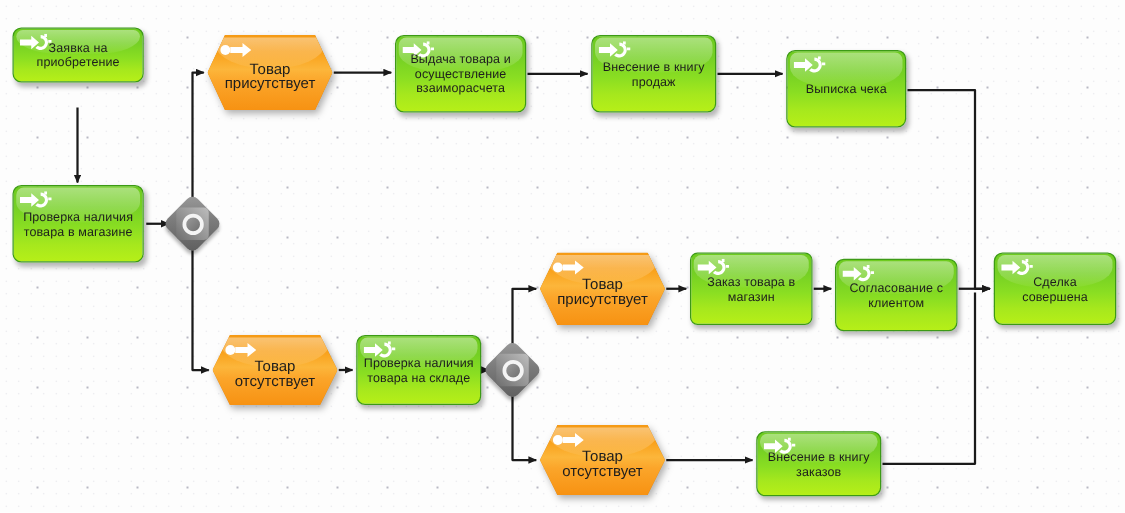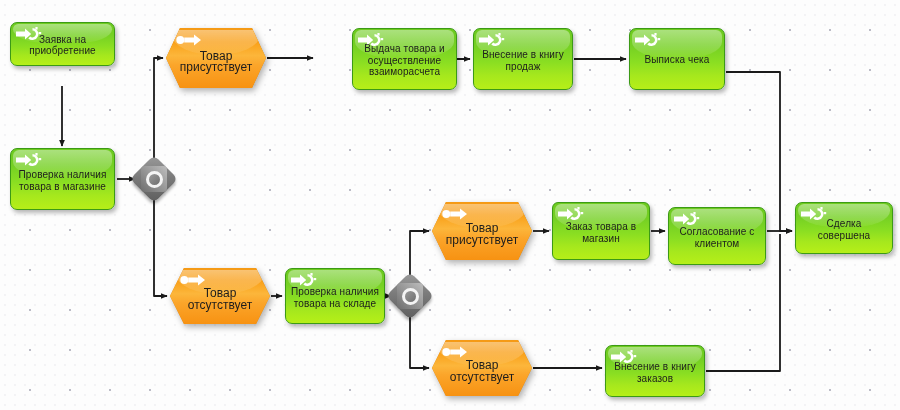--- a/index.html
+++ b/index.html
@@ -215,21 +215,21 @@
         <div class="hexbody">
           <div class="gloss"></div>
         </div>
         <span class="node-icon"><svg viewBox="0 0 26 14" width="26" height="14">
             <circle cx="4.3" cy="7" r="4.0" fill="#ffffff"></circle>
             <path d="M8.2,4.6 L18,4.6 L18,1.4 L25,7 L18,12.6 L18,9.4 L8.2,9.4 Z" fill="#ffffff"></path>
           </svg></span>
         <div class="label">Товар
 присутствует</div>
       </div>
-      <div class="node task" style="left: 316px; top: 28px; width: 105px; height: 62px; margin-left: 36px;">
+      <div class="node task" style="left: 316px; top: 28px; width: 105px; height: 62px;">
         <div class="gloss"></div>
         <span class="node-icon"><svg viewBox="0 0 26 14" width="26" height="14">
             <path d="M0,4.6 L9,4.6 L9,1.6 L15.2,7 L9,12.4 L9,9.4 L0,9.4 Z" fill="#ffffff"></path>
             <path d="M16.5,1.0 a6,6 0 1 1 -4.2,10.4 l1.9,-1.9 a3.4,3.4 0 1 0 2.3,-5.9 Z" fill="#ffffff"></path>
             <rect x="19.4" y="0" width="2.2" height="2.6" fill="#ffffff"></rect>
             <rect x="22.6" y="5.0" width="2.6" height="2.2" fill="#ffffff"></rect>
           </svg></span>
         <div class="label">Выдача товара и
 осуществление
 взаиморасчета</div>
@@ -238,21 +238,21 @@
         <div class="gloss"></div>
         <span class="node-icon"><svg viewBox="0 0 26 14" width="26" height="14">
             <path d="M0,4.6 L9,4.6 L9,1.6 L15.2,7 L9,12.4 L9,9.4 L0,9.4 Z" fill="#ffffff"></path>
             <path d="M16.5,1.0 a6,6 0 1 1 -4.2,10.4 l1.9,-1.9 a3.4,3.4 0 1 0 2.3,-5.9 Z" fill="#ffffff"></path>
             <rect x="19.4" y="0" width="2.2" height="2.6" fill="#ffffff"></rect>
             <rect x="22.6" y="5.0" width="2.6" height="2.2" fill="#ffffff"></rect>
           </svg></span>
         <div class="label">Внесение в книгу
 продаж</div>
       </div>
-      <div class="node task" style="left: 629px; top: 28px; width: 96px; height: 62px; text-decoration: underline;">
+      <div class="node task" style="left: 629px; top: 40px; width: 96px; height: 62px; text-decoration: underline;">
         <div class="gloss"></div>
         <span class="node-icon"><svg viewBox="0 0 26 14" width="26" height="14">
             <path d="M0,4.6 L9,4.6 L9,1.6 L15.2,7 L9,12.4 L9,9.4 L0,9.4 Z" fill="#ffffff"></path>
             <path d="M16.5,1.0 a6,6 0 1 1 -4.2,10.4 l1.9,-1.9 a3.4,3.4 0 1 0 2.3,-5.9 Z" fill="#ffffff"></path>
             <rect x="19.4" y="0" width="2.2" height="2.6" fill="#ffffff"></rect>
             <rect x="22.6" y="5.0" width="2.6" height="2.2" fill="#ffffff"></rect>
           </svg></span>
         <div class="label">Выписка чека</div>
       </div>
       <div class="node event" style="left: 170px; top: 268px; width: 100px; height: 56px;">
@@ -311,21 +311,21 @@
         <div class="gloss"></div>
         <span class="node-icon"><svg viewBox="0 0 26 14" width="26" height="14">
             <path d="M0,4.6 L9,4.6 L9,1.6 L15.2,7 L9,12.4 L9,9.4 L0,9.4 Z" fill="#ffffff"></path>
             <path d="M16.5,1.0 a6,6 0 1 1 -4.2,10.4 l1.9,-1.9 a3.4,3.4 0 1 0 2.3,-5.9 Z" fill="#ffffff"></path>
             <rect x="19.4" y="0" width="2.2" height="2.6" fill="#ffffff"></rect>
             <rect x="22.6" y="5.0" width="2.6" height="2.2" fill="#ffffff"></rect>
           </svg></span>
         <div class="label">Согласование с
 клиентом</div>
       </div>
-      <div class="node task" style="left: 795px; top: 202px; width: 98px; height: 52px;">
+      <div class="node task" style="left: 795px; top: 202px; width: 98px; height: 58px;">
         <div class="gloss"></div>
         <span class="node-icon"><svg viewBox="0 0 26 14" width="26" height="14">
             <path d="M0,4.6 L9,4.6 L9,1.6 L15.2,7 L9,12.4 L9,9.4 L0,9.4 Z" fill="#ffffff"></path>
             <path d="M16.5,1.0 a6,6 0 1 1 -4.2,10.4 l1.9,-1.9 a3.4,3.4 0 1 0 2.3,-5.9 Z" fill="#ffffff"></path>
             <rect x="19.4" y="0" width="2.2" height="2.6" fill="#ffffff"></rect>
             <rect x="22.6" y="5.0" width="2.6" height="2.2" fill="#ffffff"></rect>
           </svg></span>
         <div class="label">Сделка совершена</div>
       </div>
       <div class="node event" style="left: 432px; top: 340px; width: 100px; height: 56px;">

